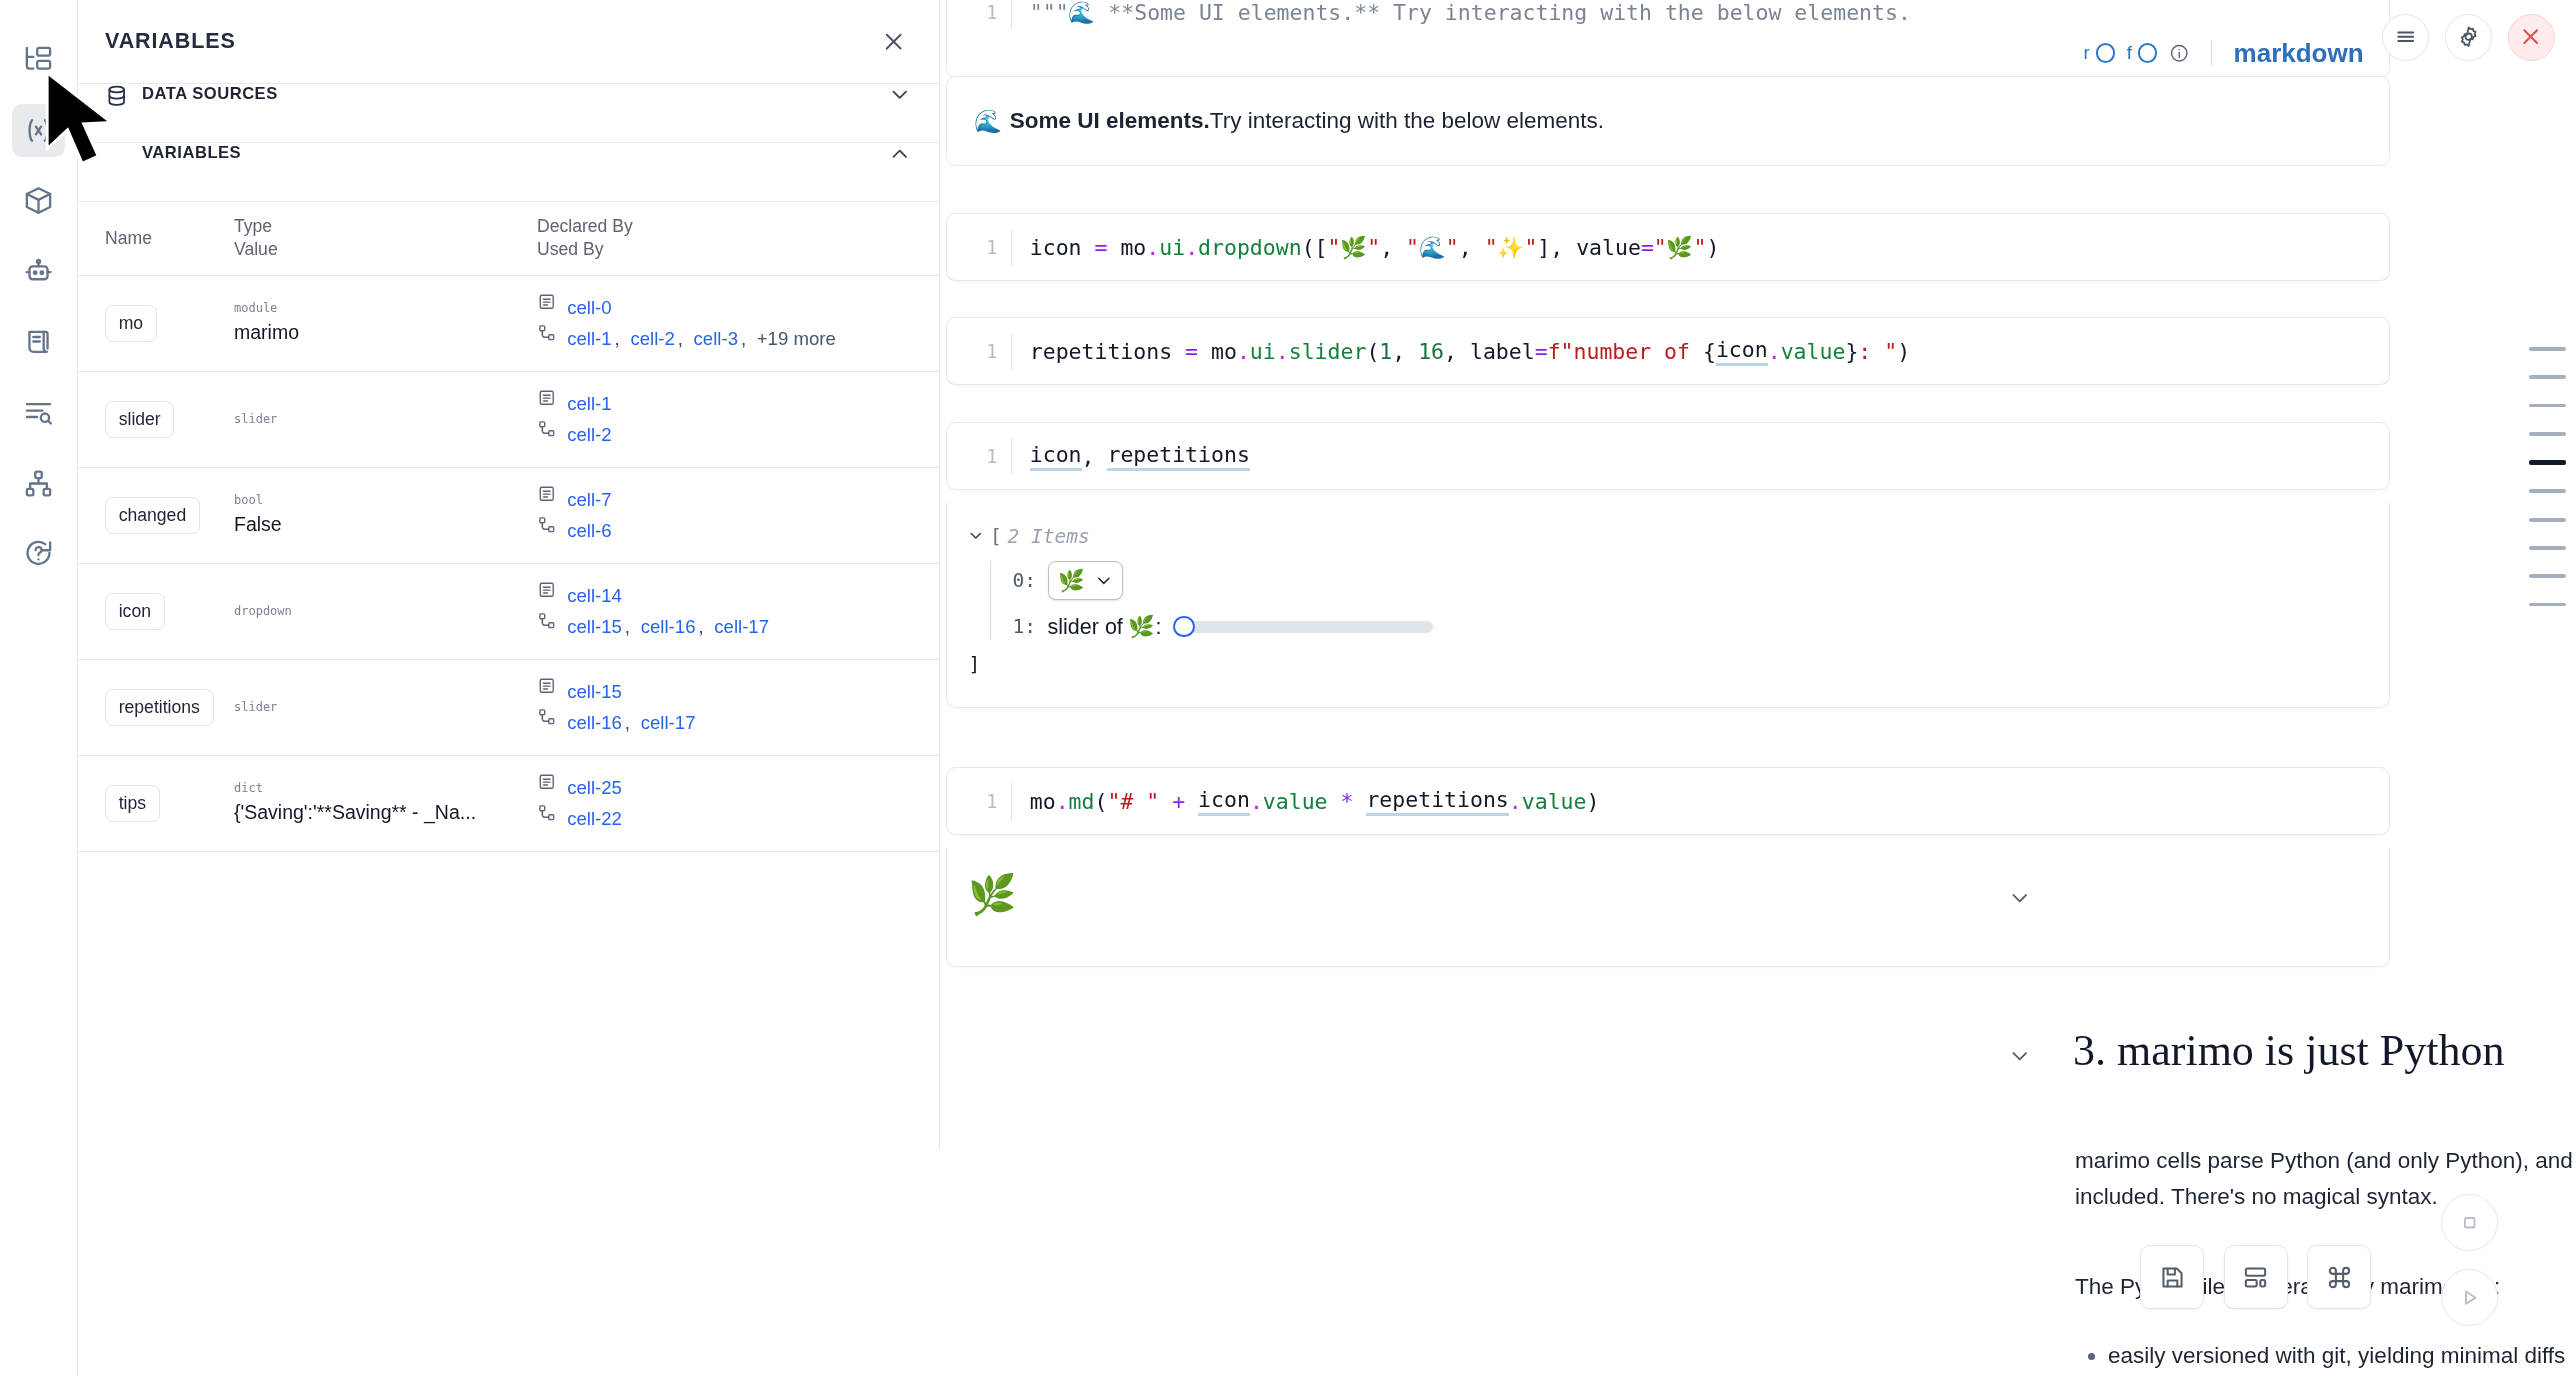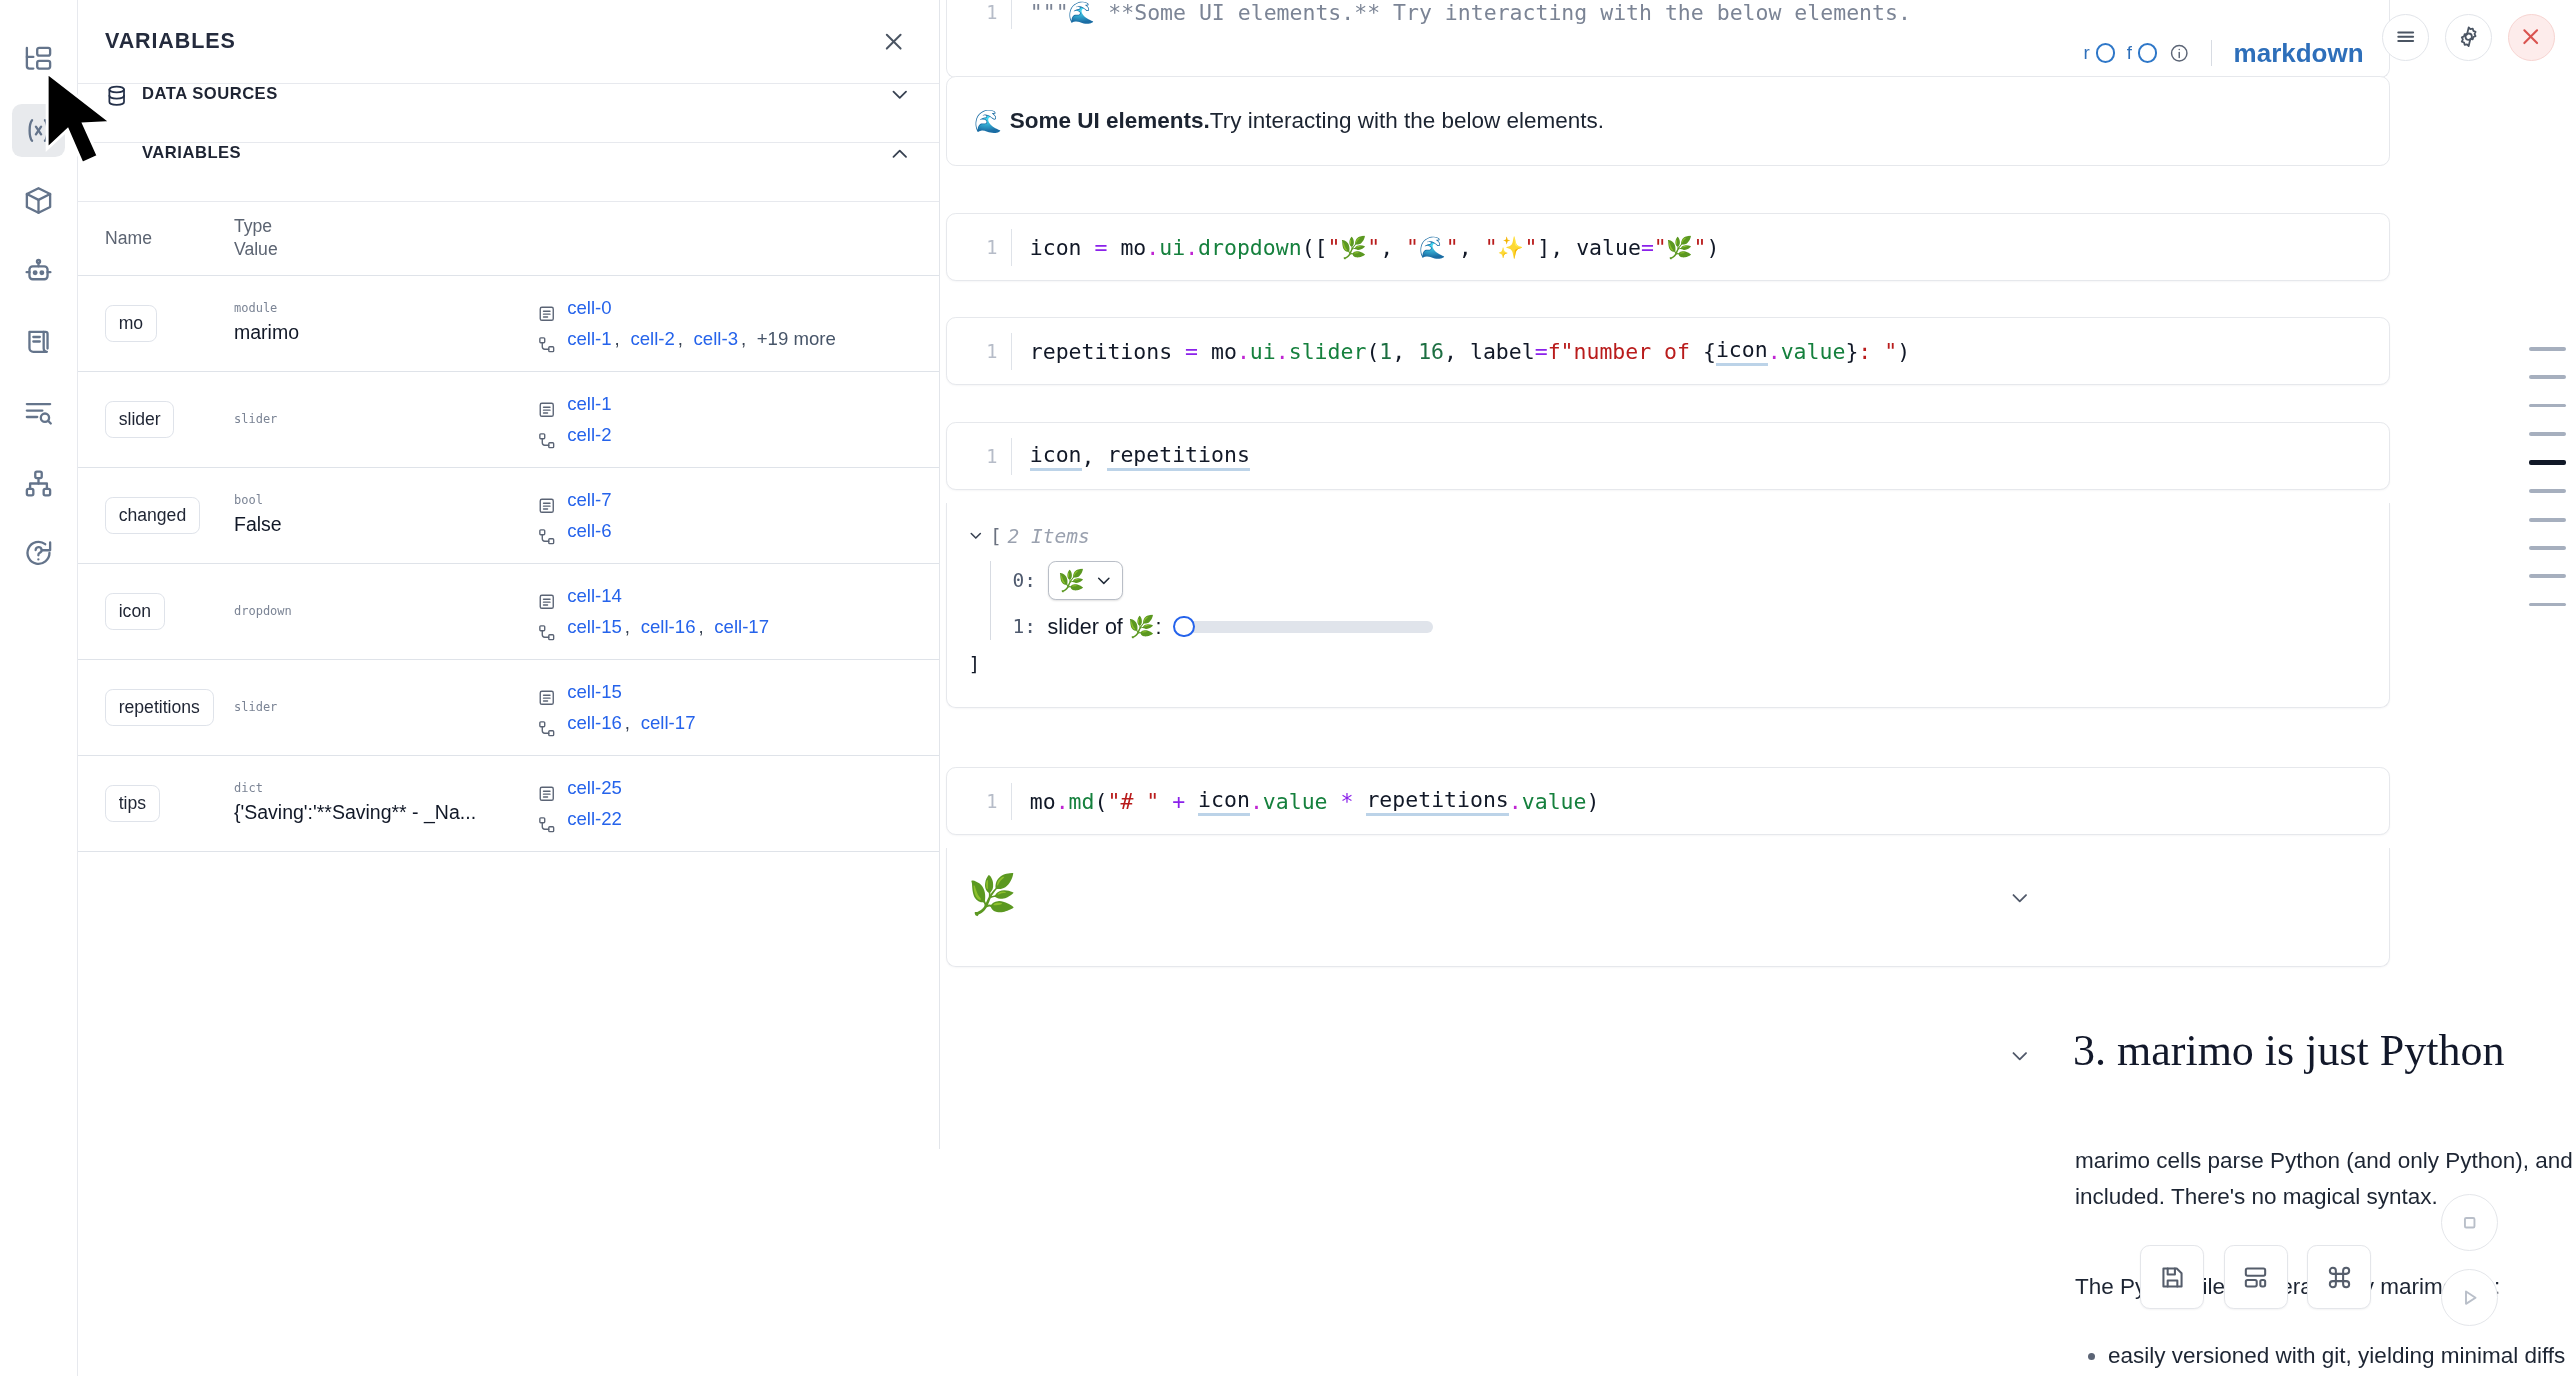--- a/index.html
+++ b/index.html
@@ -100,21 +100,21 @@
   }
   .tv-type {
     font-family: "DejaVu Sans Mono", monospace;
     font-size: 12px; color: #7b8495; line-height: 1.55;
   }
   .tv-value {
     font-size: 19.5px; color: #111827; line-height: 1.5;
     white-space: nowrap; overflow: hidden; text-overflow: ellipsis;
     max-width: 293px;
   }
-  .cellref-line { display: flex; align-items: flex-end; gap: 10.7px; line-height: 1.7; flex-wrap: wrap;}
+  .cellref-line { display: flex; align-items: flex-start; gap: 10.7px; line-height: 1.7; flex-wrap: wrap;}
   .cellref-line .ci { color: #5b6475; display:flex; }
   .cellref-line .ci svg { width: 19.5px; height: 19.5px; display: block; }
   .celllink { color: #2563eb; font-size: 18.6px; }
   .cellsep { color: #374151; font-size: 18.6px; margin-left: -7.8px; }
   .more { color: #475569; font-size: 18.6px; }
 
   
   .notebook {
     flex: 1; height: 1377px; position: relative;
     background: #ffffff; overflow: hidden;
@@ -401,20 +401,24 @@
 
 
     <div class="vtable">
       <div class="vt-head">
         <div class="vt-c-name">
             <span class="l1">Name</span>
           </div>
         <div class="vt-c-type">
           <div class="l1">Type</div>
           <div class="l2">Value</div>
+        </div>
+        <div class="vt-c-decl">
+          <div class="l1">Declared By</div>
+          <div class="l2">Used By</div>
         </div>
       </div>
       <div id="rows-host">
           <div class="vt-row">
             <div class="vt-c-name">
               <span class="name-pill">mo</span>
             </div>
             <div class="vt-c-type">
               <div class="tv-type">module</div>
               <div class="tv-value">marimo</div>

